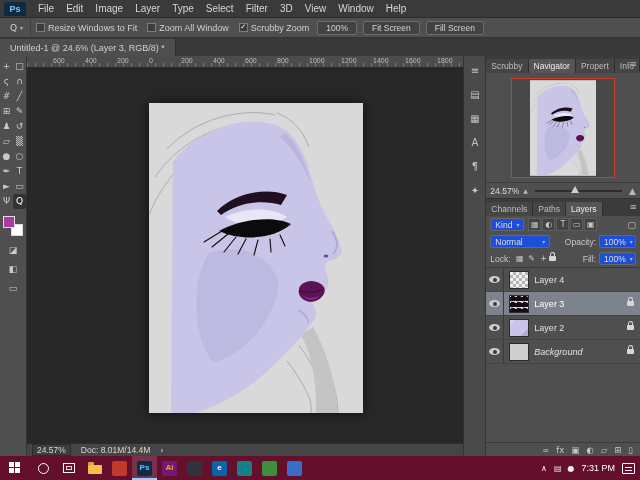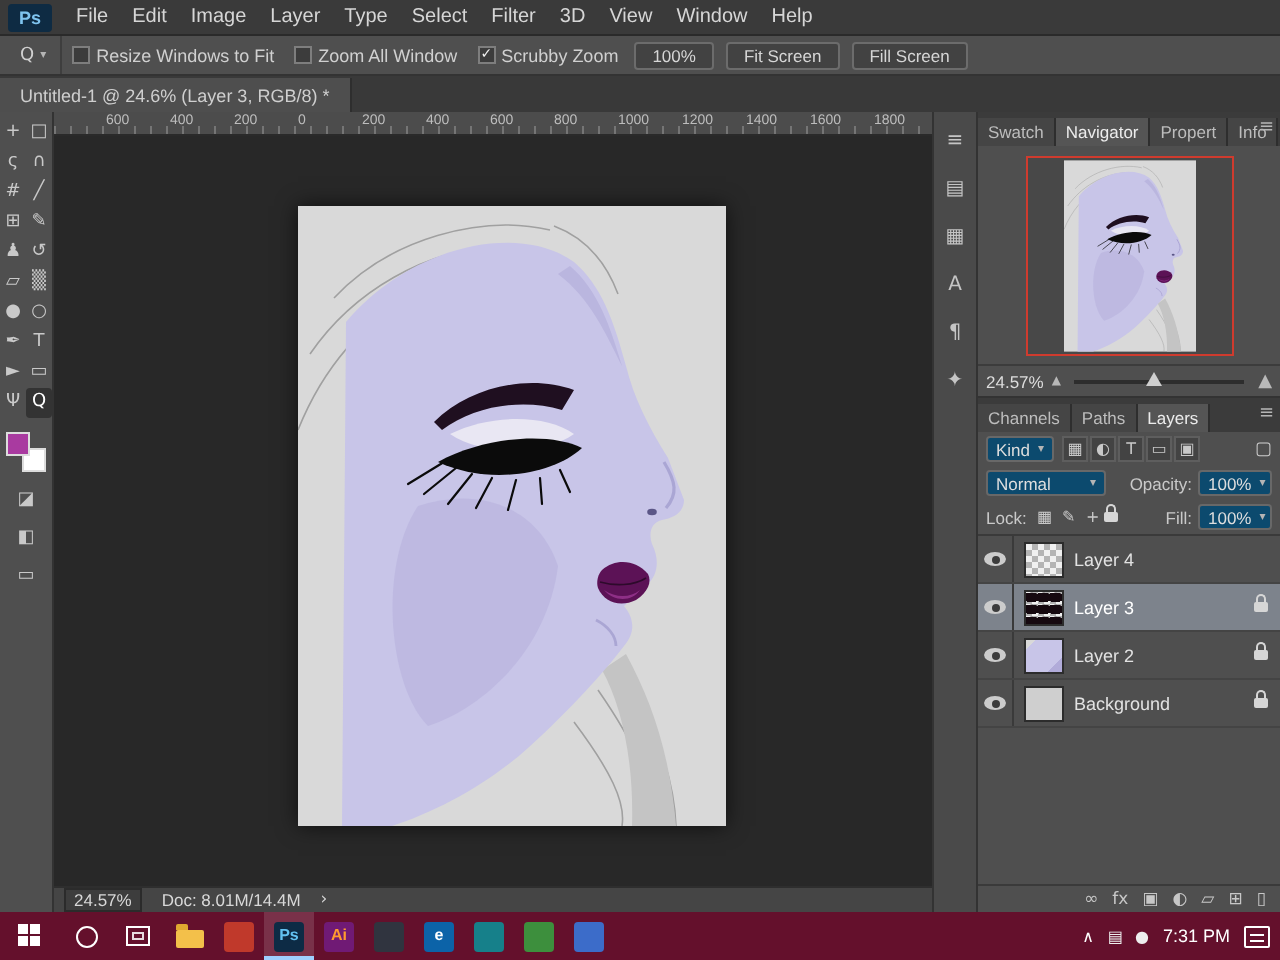--- a/index.html
+++ b/index.html
@@ -68,38 +68,38 @@
   .nav-thumb svg{width:66px;height:96px;display:block}
   .nav-zoomrow{flex:0 0 16px;display:flex;align-items:center;padding:0 4px;gap:4px;font-size:8.5px;color:#ddd;border-top:1px solid #3c3c3c}
   .mountain{font-size:6px;color:#b8b8b8}
   .mountain.lg{font-size:9px}
   .nav-slider{flex:1;height:2px;background:#2d2d2d;position:relative;margin:0 3px}
   .nav-handle{position:absolute;left:42%;top:-4px;width:0;height:0;border-left:4px solid transparent;border-right:4px solid transparent;border-bottom:7px solid #cfcfcf}
 
   
   .layerspanel{flex:1;display:flex;flex-direction:column;min-height:0}
   .lp-row{display:flex;align-items:center;font-size:8.5px;color:#c9c9c9;padding:2px 4px;gap:3px;flex:0 0 auto}
-  .dropdown{background:#0c4a6e;border:1px solid #686868;border-radius:2px;display:flex;align-items:center;font-size:8.5px;color:#dedede;padding:0 4px;height:13px;gap:4px;white-space:nowrap}
+  .dropdown{background:#1d4ed8;border:1px solid #686868;border-radius:2px;display:flex;align-items:center;font-size:8.5px;color:#dedede;padding:0 4px;height:13px;gap:4px;white-space:nowrap}
   .dropdown.blend{width:60px;justify-content:space-between}
   .dropdown.val{width:37px;justify-content:space-between}
   .filter-icon{width:13px;height:13px;background:#434343;border:1px solid #5e5e5e;color:#c9c9c9;font-size:8px;display:flex;align-items:center;justify-content:center;margin-left:1px}
   .filter-toggle{margin-left:auto;color:#c9c9c9;font-size:9px}
   .ml{margin-left:auto}
   .lock-wrap{width:12px;display:inline-flex;align-items:center;justify-content:center}
   .lockg{font-size:8px;color:#c9c9c9}
   .layers-list{flex:1;overflow:hidden;border-top:1px solid #3a3a3a;background:#4f4f4f}
   .layer-row{height:24px;display:flex;align-items:center;border-bottom:1px solid #444;background:#4f4f4f}
   .layer-row.selected{background:var(--selected-row)}
   .eye-cell{flex:0 0 18px;height:100%;border-right:1px solid #3a3a3a;display:flex;align-items:center;justify-content:center}
   .eye{width:11px;height:7px;border-radius:50%;background:#ccc;position:relative;display:block}
   .eye::after{content:"";position:absolute;left:3.5px;top:1.5px;width:4px;height:4px;border-radius:50%;background:#3c3c3c}
   .layer-thumb{flex:0 0 20px;width:20px;height:18px;margin:0 5px;border:1px solid #2c2c2c}
   .layer-name{flex:1;font-size:9px;color:#e2e2e2;white-space:nowrap;overflow:hidden}
   .layer-row.selected .layer-name{color:#fff}
-  .name-italic{}
+  .name-italic{font-style:italic}
   .mini-lock{width:7px;height:5px;background:#d6d6d6;border-radius:1px;position:relative;margin-right:6px;flex:0 0 auto;display:inline-block}
   .mini-lock::before{content:"";position:absolute;left:1px;top:-4px;width:3px;height:4px;border:1px solid #d6d6d6;border-bottom:none;border-radius:3px 3px 0 0}
   .t-checker,.t-checker-dark{background-color:#f0f0f0;background-image:linear-gradient(45deg,#b4b4b4 25%,transparent 25%,transparent 75%,#b4b4b4 75%),linear-gradient(45deg,#b4b4b4 25%,transparent 25%,transparent 75%,#b4b4b4 75%);background-size:6px 6px;background-position:0 0,3px 3px}
   .t-checker-dark{background-image:radial-gradient(ellipse 7px 4px at 45% 45%,#160910 60%,transparent 62%),linear-gradient(45deg,#b4b4b4 25%,transparent 25%,transparent 75%,#b4b4b4 75%),linear-gradient(45deg,#b4b4b4 25%,transparent 25%,transparent 75%,#b4b4b4 75%)}
   .t-face{background:linear-gradient(135deg,#d9d9d9 14%,var(--face) 14% 78%,var(--face-shade) 78%)}
   .t-solid{background:#cfcfcf}
   .lp-bottom{flex:0 0 14px;border-top:1px solid #3a3a3a;display:flex;align-items:center;justify-content:flex-end;gap:7px;padding:0 7px}
   .bottom-icon{font-size:8.5px;color:#c7c7c7;font-style:normal}
 
   
@@ -284,21 +284,21 @@
         <div class="dock-icon glyph">≡</div>
         <div class="dock-icon glyph">▤</div>
         <div class="dock-icon glyph">▦</div>
         <div class="dock-icon glyph">A</div>
         <div class="dock-icon glyph">¶</div>
         <div class="dock-icon glyph">✦</div>
       </div>
 
     <div class="rightpanels">
       <div class="ptabs" id="tabs1">
-          <div class="ptab">Swatch</div>
+          <div class="ptab">Scrubby</div>
           <div class="ptab active">Navigator</div>
           <div class="ptab">Propert</div>
           <div class="ptab">Info</div>
           <div class="pmenu glyph">≡</div>
         </div>
 
       <div class="navigator">
         <div class="nav-thumb-area">
           <div class="nav-thumb">
             <svg viewBox="0 0 214 310">

